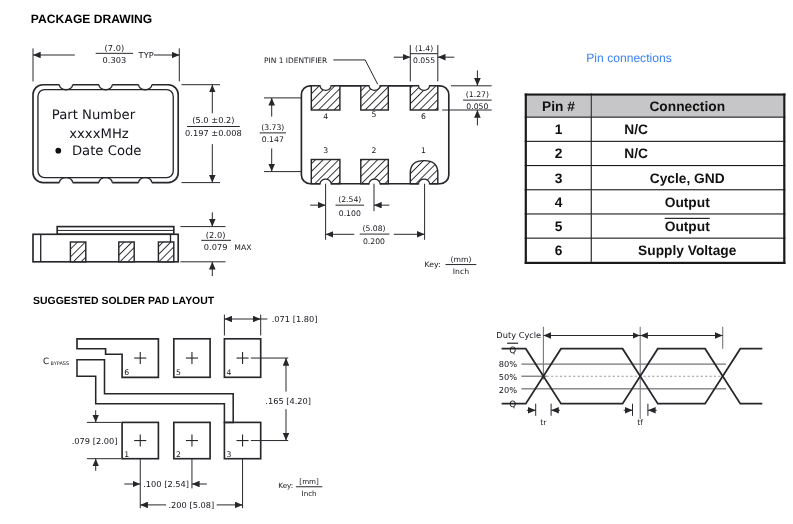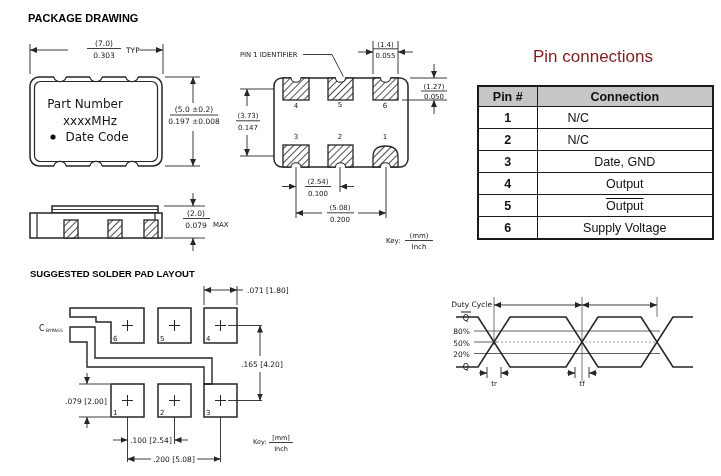--- a/index.html
+++ b/index.html
@@ -1,31 +1,31 @@
 <!DOCTYPE html>
 <html><head>
 <meta charset="utf-8">
 <style>
   html,body{margin:0;padding:0;background:#fff;}
   #page{position:relative;width:721px;height:476px;background:#ffffff;overflow:hidden;
         font-family:"Liberation Sans",sans-serif;}
   .abs{position:absolute;}
   .sec-title{font-weight:bold;color:#000;font-family:Liberation Sans, sans-serif;}
-  .purple-title{color:#7f1d1d;font-size:17px;font-family:"Liberation Sans",sans-serif;text-align:center;}
+  .purple-title{color:#3b82f6;font-size:11px;font-family:"Liberation Sans",sans-serif;text-align:center;}
   svg{position:absolute;overflow:visible;}
   svg text{font-family:"DejaVu Sans","Liberation Sans",sans-serif;fill:#14141c;}
   svg .ln{stroke:#26262b;fill:none;}
   svg .dim{stroke:#26262b;stroke-width:0.9;fill:none;}
   svg .shape{stroke:#26262b;stroke-width:1.5;fill:#fff;}
   svg .hatched{stroke:#26262b;stroke-width:1.3;}
   table.pins{border-collapse:collapse;border:2.5px solid #1a1a1a;table-layout:fixed;
              font-family:"Liberation Sans",sans-serif;font-size:12.5px;color:#111;}
   table.pins th,table.pins td{border:1.5px solid #1a1a1a;text-align:center;overflow:hidden;}
   table.pins th{background:#c6c6c8;font-weight:bold;height:17px;}
-  table.pins td{height:19px;background:#fff;}
+  table.pins td{height:19px;background:#fff;font-weight:bold;}
   table.pins td.pin{font-weight:bold;}
   table.pins td.left-cell{text-align:left;padding-left:30px;}
   .overline{text-decoration:overline;}
 </style>
 </head>
 <body>
 
 <div id="page">
 
   <div class="abs sec-title" style="left:28px;top:12px;font-size:11px;">PACKAGE DRAWING</div>
@@ -235,21 +235,21 @@
     <tr>
       <td class="pin">1</td>
       <td class="left-cell">N/C</td>
     </tr>
     <tr>
       <td class="pin">2</td>
       <td class="left-cell">N/C</td>
     </tr>
     <tr>
       <td class="pin">3</td>
-      <td>Date, GND</td>
+      <td>Cycle, GND</td>
     </tr>
     <tr>
       <td class="pin">4</td>
       <td>Output</td>
     </tr>
     <tr>
       <td class="pin">5</td>
       <td><span class="overline">Output</span></td>
     </tr>
     <tr>

